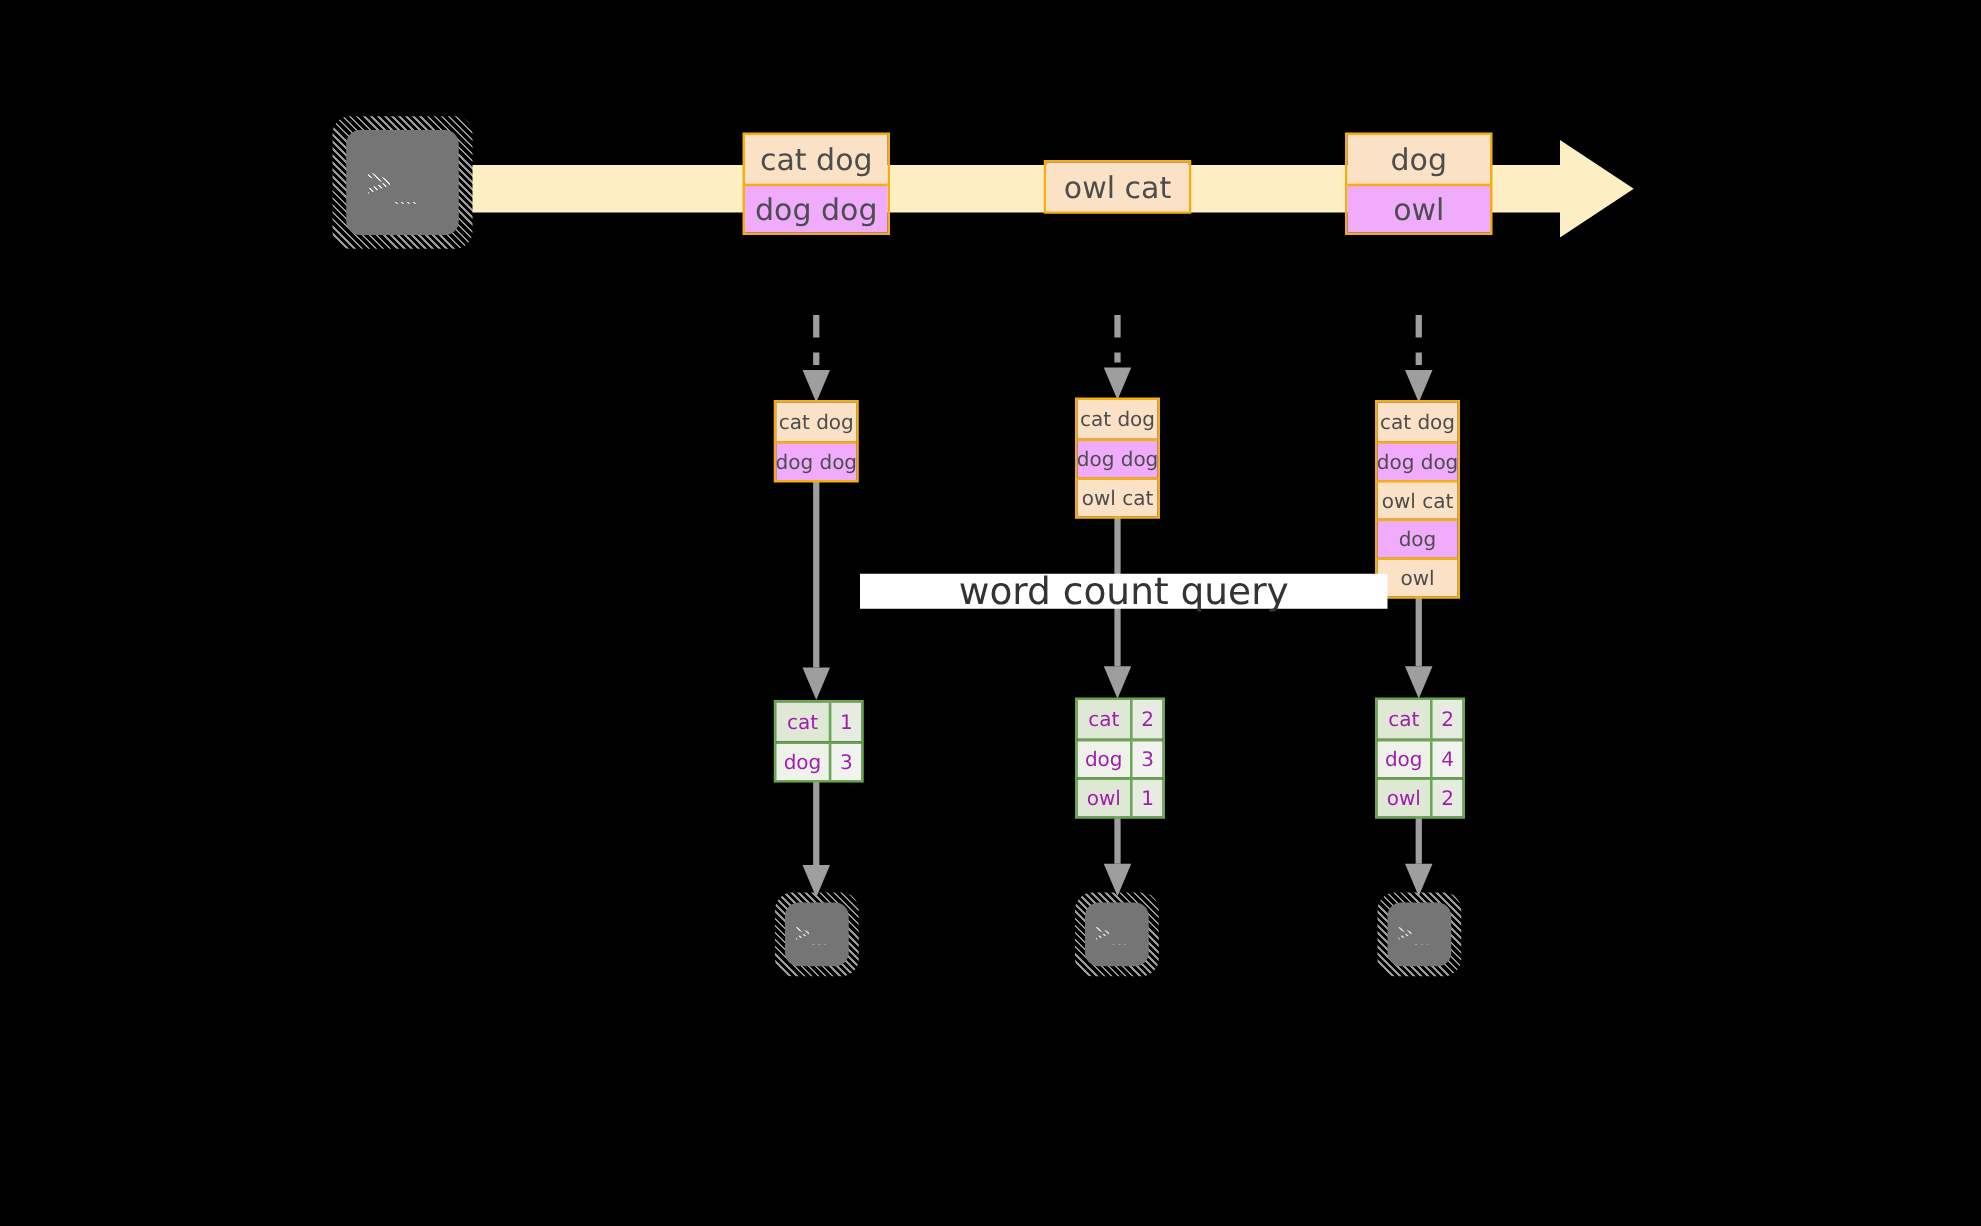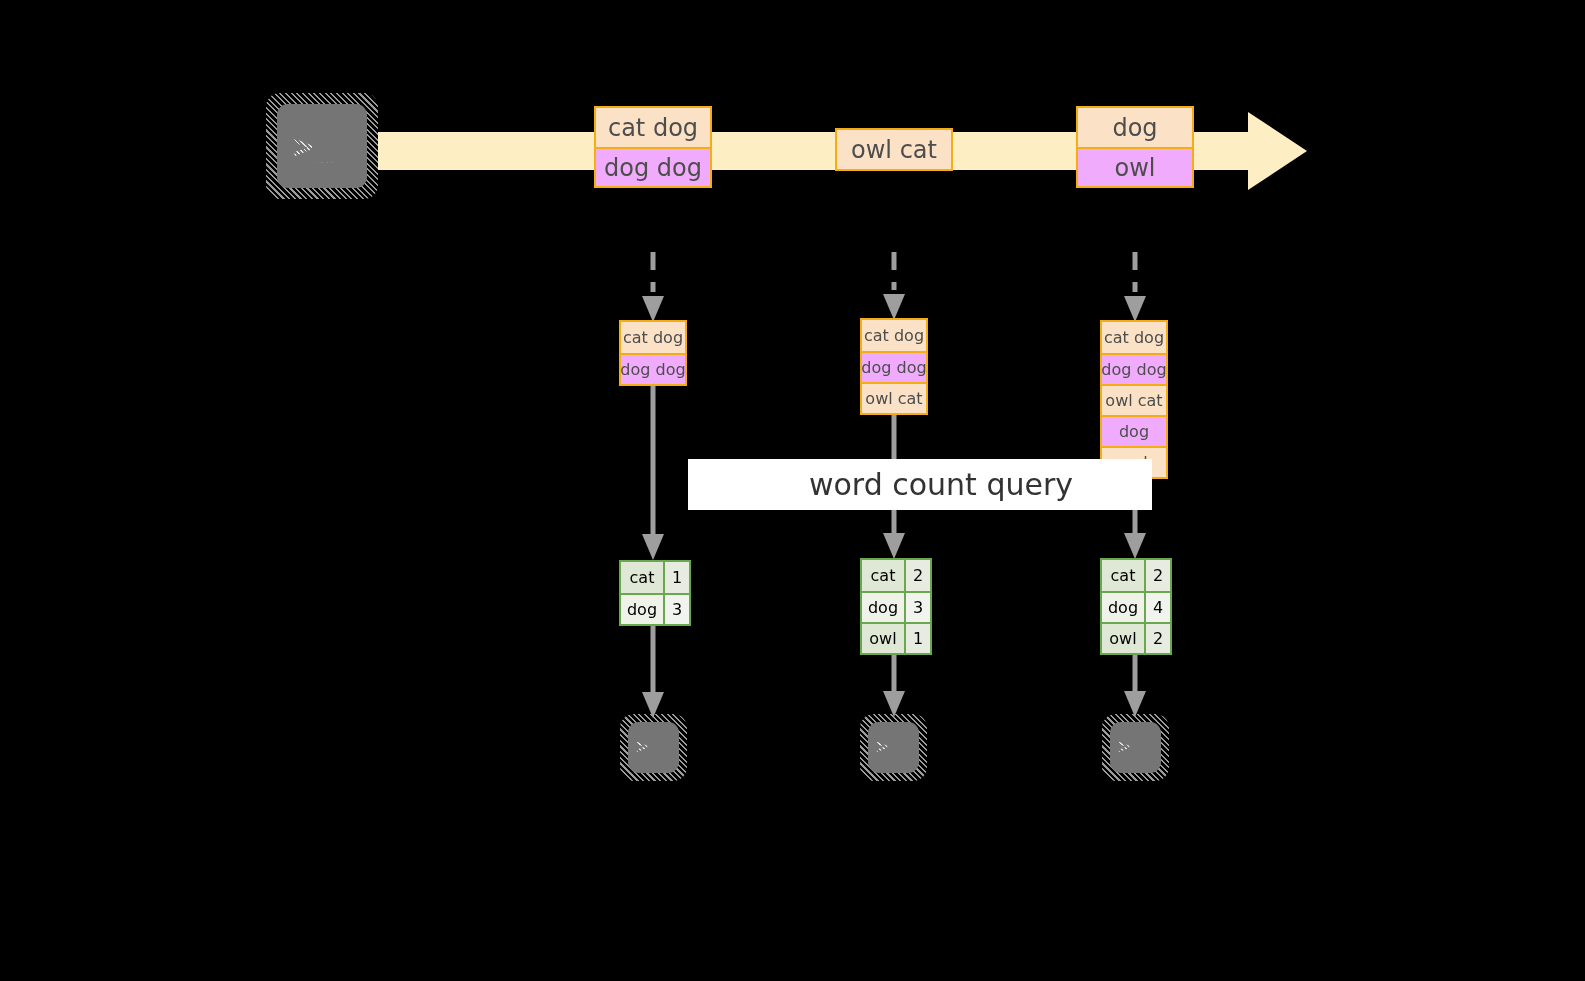--- a/index.html
+++ b/index.html
@@ -112,21 +112,21 @@
   }
   .gbox .grow + .grow {
     border-top: 2px solid #6aa84f;
   }
   .gbox .gcell {
     box-sizing: border-box;
     display: flex;
     align-items: center;
     justify-content: center;
     font-size: 16px;
-    color: #000000;
+    color: #a21caf;
     white-space: nowrap;
   }
   .gbox .gcell.key {
     width: 44px;
     border-right: 2px solid #6aa84f;
   }
   .gbox .gcell.val {
     width: 24px;
   }
   .grow.shadeA .gcell.key { background: #dfe8d4; }
@@ -299,15 +299,15 @@
     <line x1="15" y1="0" x2="15" y2="38" stroke="#9e9e9e" stroke-width="5"></line>
     <path d="M15 64 L4 38 L26 38 Z" fill="#9e9e9e"></path>
   </svg>
 
   <div class="term" style="left:1102px; top:714px; width:67px; height:67px;">
     <div class="term-hatch"></div>
     <div class="term-face" style="left:8px; top:8px; right:8px; bottom:8px;"></div>
     <div class="term-glyph" style="left:16px; top:22px; font-size:20px;">&gt;_</div>
   </div>
 
-  <div class="query-label" style="left:688px; top:459px; width:422px; height:51px;padding-left:42px;">word count query</div>
+  <div class="query-label" style="left:688px; top:459px; width:422px; height:28px;">word count query</div>
 
 </div>
 
 </body></html>

